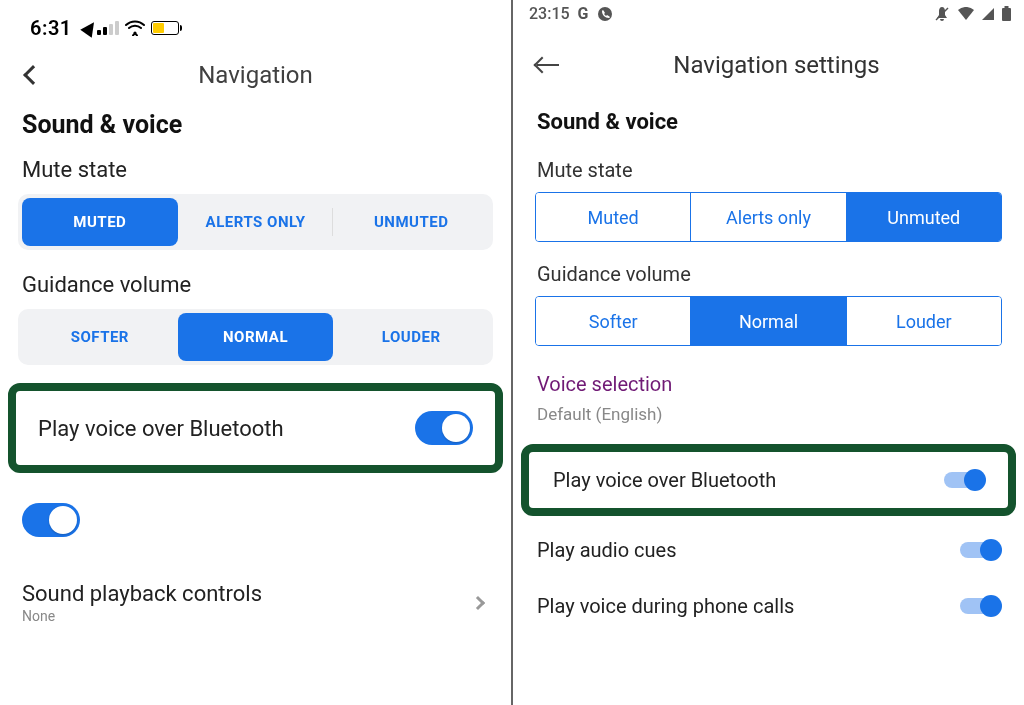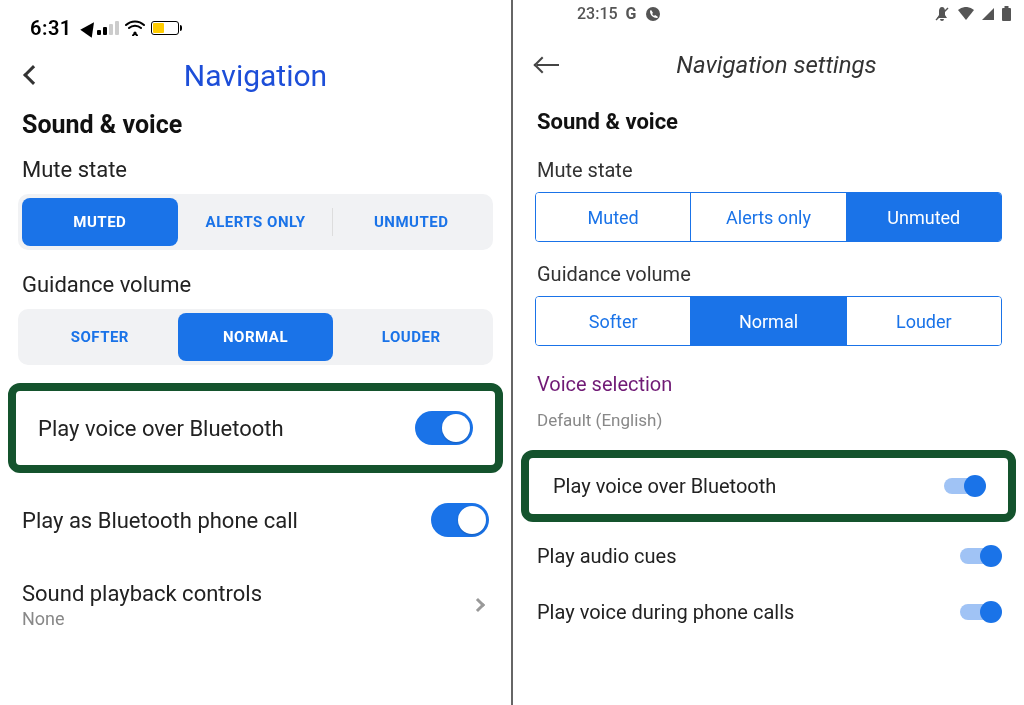--- a/index.html
+++ b/index.html
@@ -38,21 +38,21 @@
     .ios-batt { width:28px; height:14px; border:1.5px solid #000; border-radius:3px; position:relative;}
     .ios-batt::after{content:"";position:absolute;right:-4px;top:3px;width:2.5px;height:6px;background:#000;border-radius:0 2px 2px 0;}
     .ios-batt .fill{position:absolute;left:1px;top:1px;bottom:1px;width:40%;background:#ffcc00;border-radius:1px;}
 
     .ios-header {
       display: flex;
       align-items: center;
       padding: 18px 16px 24px;
       position: relative;
     }
-    .ios-header .title { position:absolute; left:0; right:0; text-align:center; font-size:30px; color:#1d4ed8; font-weight:400;}
+    .ios-header .title { position:absolute; left:0; right:0; text-align:center; font-size:24px; color:#404040; font-weight:400;}
     .chevron-left { width:14px; height:14px; border-left:3px solid #333; border-bottom:3px solid #333; transform:rotate(45deg); margin-left:10px;}
 
     .section-title {
       font-size: 25px;
       font-weight: 700;
       padding: 4px 22px 14px;
       color:#111;
     }
     .sub-label { font-size:22px; color:#222; padding:4px 22px 12px; font-weight:400;}
 
@@ -87,41 +87,41 @@
       padding: 0;
     }
 
     .row {
       display:flex;
       align-items:center;
       justify-content:space-between;
       padding: 20px 22px;
     }
     .row .label { font-size:22px; color:#222; }
-    .row .secondary { font-size:18px; color:#888; margin-top:2px;}
+    .row .secondary { font-size:14px; color:#888; margin-top:2px;}
     .row .chev-right { width:10px; height:10px; border-right:3px solid #999; border-top:3px solid #999; transform:rotate(45deg); margin-right:6px;}
 
     
     .switch-ios {
       width:58px; height:34px; background:#1a73e8; border-radius:17px; position:relative;
     }
     .switch-ios::after{
       content:""; position:absolute; width:28px;height:28px;background:#fff;border-radius:50%;
       top:3px; right:3px; box-shadow:0 1px 2px rgba(0,0,0,0.2);
     }
 
     
     .and-status{
       display:flex; justify-content:space-between; align-items:center;
-      padding: 4px 12px 6px 16px; font-size:16px; color:#555;margin-left:48px;
+      padding: 4px 12px 6px 16px; font-size:16px; color:#555;
     }
     .and-status .l{display:flex;align-items:center;gap:8px; font-weight:500;}
     .and-status .r{display:flex;align-items:center;gap:6px;}
     .and-header{
-      display:flex; align-items:center; padding:22px 18px 30px; gap:28px;font-style:italic;
+      display:flex; align-items:center; padding:22px 18px 30px; gap:28px;
     }
     .arrow-left{ width:22px; height:2px; background:#444; position:relative; margin-left:6px;}
     .arrow-left::before{content:"";position:absolute;left:-1px;top:-5px;width:10px;height:10px;border-left:2px solid #444;border-bottom:2px solid #444;transform:rotate(45deg);}
     .and-title{ font-size:24px; color:#333; flex:1; text-align:center; margin-left:-40px;}
 
     .and-section-title{
       font-size:22px; font-weight:700; color:#111; padding:0 24px 24px;
     }
     .and-sub{ font-size:20px; color:#333; padding:0 24px 10px;}
 
@@ -133,21 +133,21 @@
     .seg-and .item{
       flex:1; display:flex;align-items:center;justify-content:center;
       font-size:18px; color:#1a73e8; background:#fff;
       border-right:1px solid #1a73e8;
     }
     .seg-and .item:last-child{border-right:none;}
     .seg-and .item.sel{background:#1a73e8;color:#fff;}
 
     .and-voice-sel{padding:6px 24px 18px;}
     .and-voice-sel .t{font-size:20px;color:#701a75;}
-    .and-voice-sel .s{font-size:17px;color:#888;margin-top:14px;}
+    .and-voice-sel .s{font-size:17px;color:#888;margin-top:8px;}
 
     .and-row{
       display:flex;align-items:center;justify-content:space-between;
       padding:16px 24px;
     }
     .and-row .label{font-size:20px;color:#222;}
 
     .switch-and{
       width:40px;height:16px;background:#a0c3f5;border-radius:8px;position:relative;
     }
@@ -216,21 +216,20 @@
   </div>
 
   <div class="highlight-box">
     <div class="row">
       <div class="label">Play voice over Bluetooth</div>
       <div class="switch-ios"></div>
     </div>
   </div>
 
   <div class="row">
-    <div class="label">Play as Bluetooth phone call</div>
     <div class="switch-ios"></div>
   </div>
 
   <div class="row" style="padding-top:24px;">
     <div>
       <div class="label">Sound playback controls</div>
       <div class="secondary">None</div>
     </div>
     <div class="chev-right"></div>
   </div>

